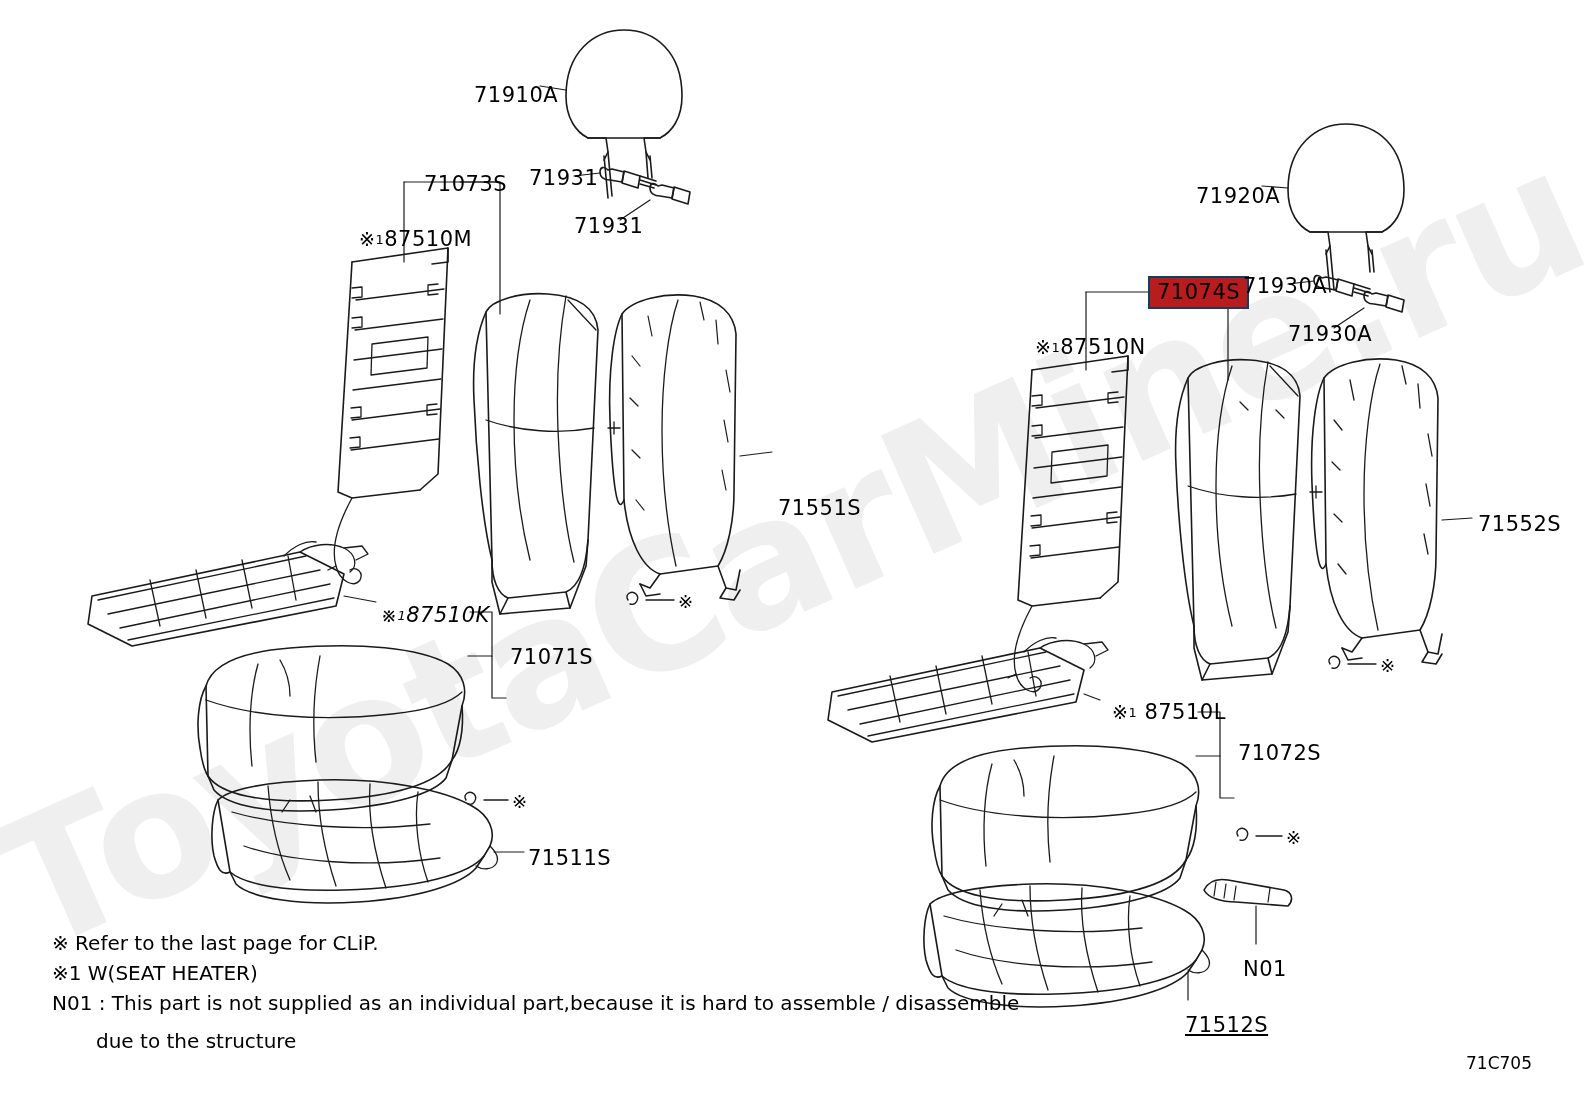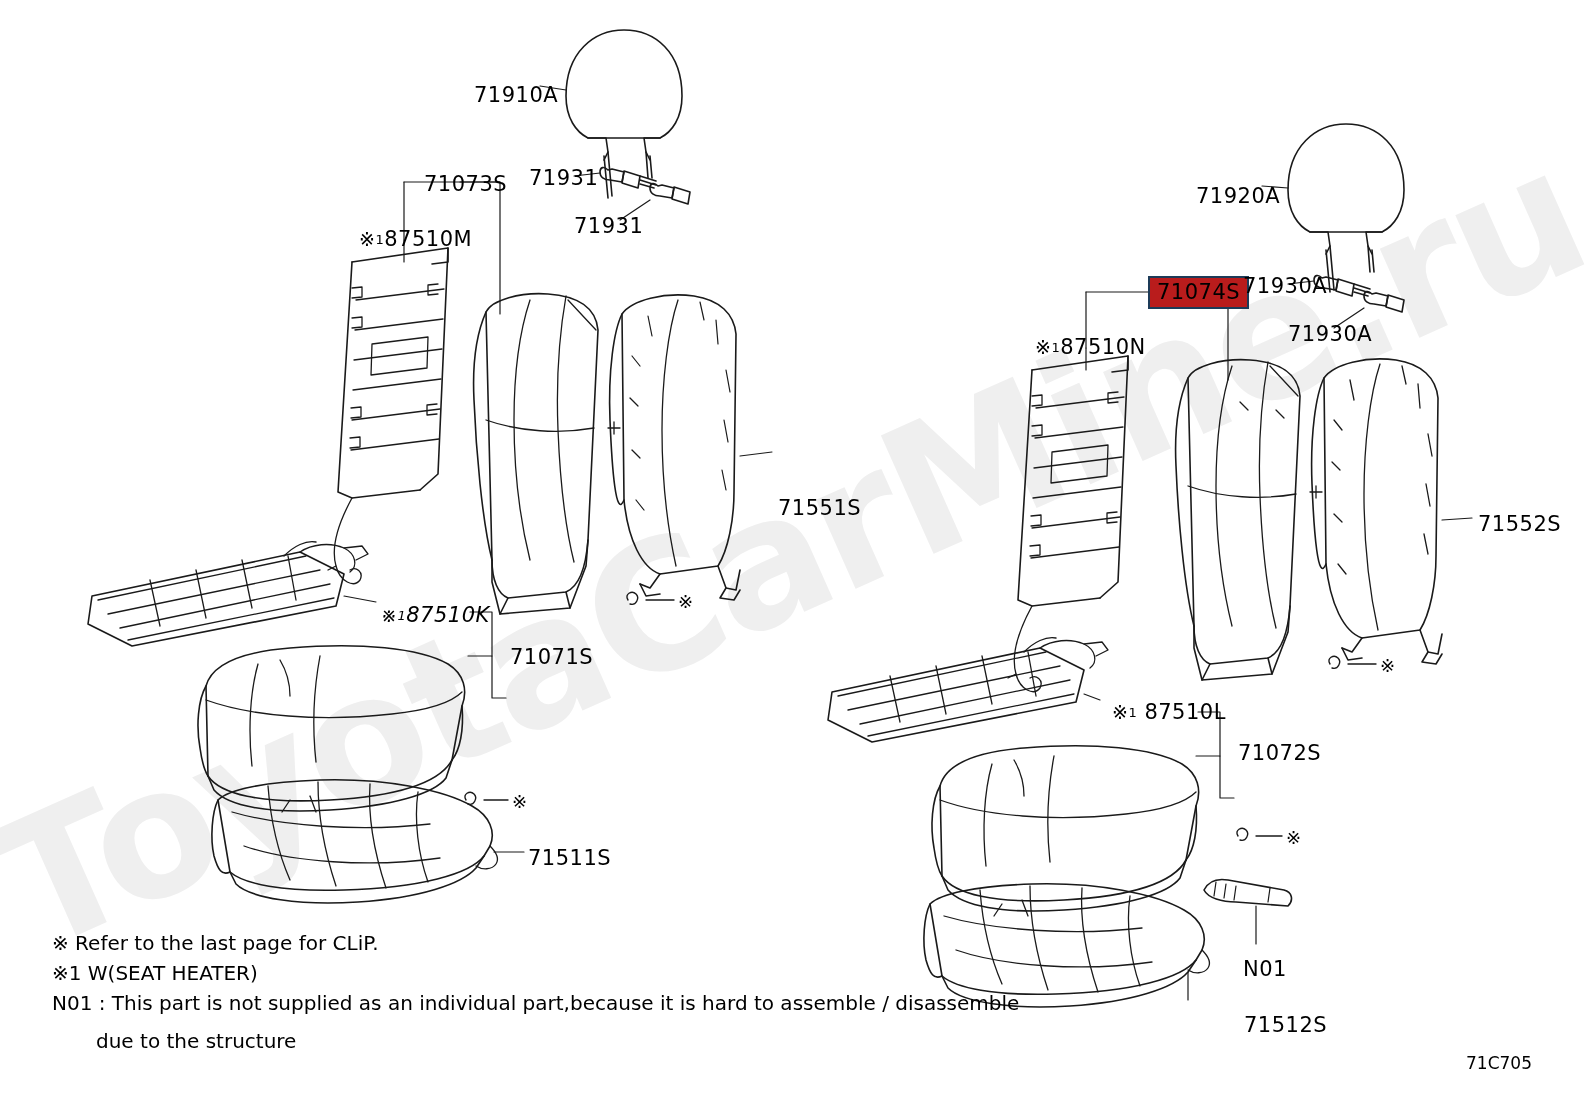--- a/index.html
+++ b/index.html
@@ -410,21 +410,21 @@
 
   <div class="lbl" style="left:1196px; top:184px;"><span>71920A</span></div>
   <div class="lbl boxed" style="left:1148px; top:276px;"><span>71074S</span></div>
   <div class="lbl" style="left:1243px; top:274px;"><span>71930A</span></div>
   <div class="lbl" style="left:1288px; top:322px;"><span>71930A</span></div>
   <div class="lbl" style="left:1035px; top:335px;"><span class="mark">※<span class="sup">1</span></span><span>87510N</span></div>
   <div class="lbl" style="left:1478px; top:512px;"><span>71552S</span></div>
   <div class="lbl" style="left:1112px; top:700px;text-align:right;"><span class="mark">※<span class="sup">1</span></span> <span>87510L</span></div>
   <div class="lbl" style="left:1238px; top:741px;"><span>71072S</span></div>
   <div class="lbl" style="left:1243px; top:957px;"><span>N01</span></div>
-  <div class="lbl" style="left:1244px; top:1013px;"><span>71512S</span></div>
+  <div class="lbl" style="left:1185px; top:1013px;text-decoration:underline;"><span>71512S</span></div>
 
   <div class="note" style="left:52px; top:931px;">※   Refer to the last page for CLiP.</div>
   <div class="note" style="left:52px; top:961px;">※1  W(SEAT  HEATER)</div>
   <div class="note" style="left:52px; top:991px;">N01 : This part is not supplied as an individual part,because it is hard to assemble / disassemble</div>
   <div class="note" style="left:96px; top:1017px;margin-top:12px;">due to the structure</div>
 
   <div class="figcode" style="left:1466px; top:1053px;">71C705</div>
 
 </div>
 

